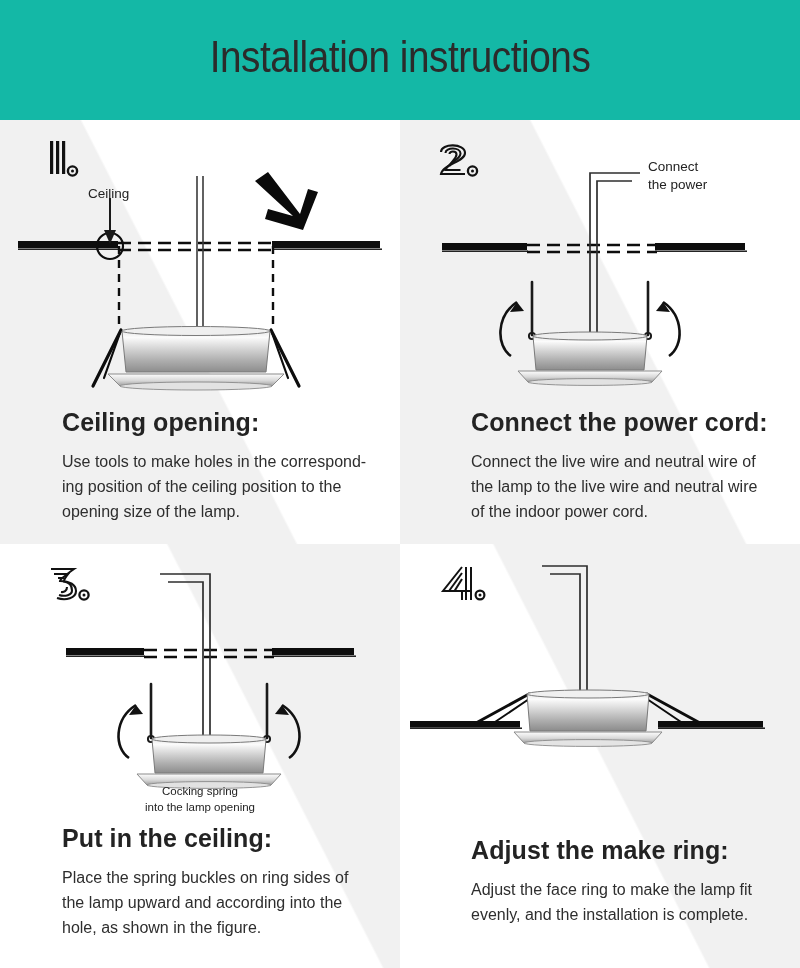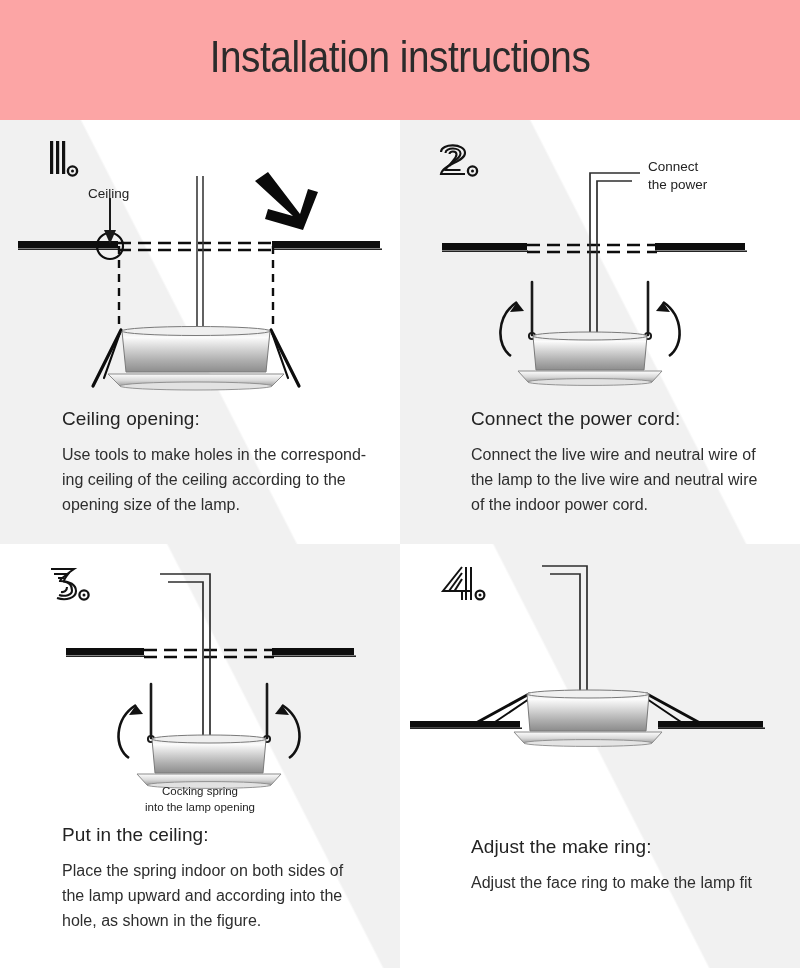--- a/index.html
+++ b/index.html
@@ -5,21 +5,21 @@
   * { box-sizing: border-box; margin: 0; padding: 0; }
   html, body {
     width: 800px; height: 968px;
     background: #ffffff;
     font-family: "Liberation Sans", sans-serif;
     overflow: hidden;
   }
   #page {
     position: relative;
     width: 800px; height: 968px;
-    background: #fca5a5;
+    background: #14b8a6;
   }
 
   
   .title {
     position: absolute;
     top: 32px; left: 0; width: 800px;
     text-align: center;
     font-size: 44px;
     font-weight: 400;
     letter-spacing: -0.5px;
@@ -101,23 +101,23 @@
     left: 62px;
     width: 320px;
   }
   .p2 .caption, .p4 .caption { left: 71px; }
   .p1 .caption { top: 288px; }
   .p2 .caption { top: 288px; }
   .p3 .caption { top: 280px; }
   .p4 .caption { top: 292px; }
 
   .cap-head {
-    font-size: 19px;
+    font-size: 25px;
     color: #232323;
-    font-weight: 400;
+    font-weight: 700;
     margin-bottom: 13px;
     letter-spacing: 0.1px;
   }
   .cap-body {
     font-size: 16px;
     line-height: 1.55;
     color: #2e2e2e;
   }
   .cap-body div { white-space: nowrap; }
 
@@ -208,21 +208,21 @@
           <path d="M255 61 L 268 52 L 300 94 L 308 69 L 318 72 L 303 110 L 265 99 L 268 89 L 293 96 Z"></path>
         </g>
       </svg>
 
       <div class="art-label" style="left:88px; top:65px;text-align:right;">Ceiling</div>
 
       <div class="caption">
         <div class="cap-head">Ceiling opening:</div>
         <div class="cap-body">
           <div>Use tools to make holes in the correspond-</div>
-          <div>ing ceiling of the ceiling according to the</div>
+          <div>ing position of the ceiling position to the</div>
           <div>opening size of the lamp.</div>
         </div>
       </div>
     </div>
 
     <div class="panel p2">
       <div class="wash"></div>
 
       <svg class="stepnum" width="52" height="44" viewBox="0 0 52 44">
         <g fill="none" stroke="#121212" stroke-width="2.1">
@@ -347,21 +347,21 @@
       </svg>
 
       <div class="art-label" style="left:62px; top:240px; width:276px; text-align:center; font-size:11.5px; line-height:1.38;">
         <div>Cocking spring</div>
         <div>into the lamp opening</div>
       </div>
 
       <div class="caption">
         <div class="cap-head">Put in the ceiling:</div>
         <div class="cap-body">
-          <div>Place the spring indoor on both sides of</div>
+          <div>Place the spring buckles on ring sides of</div>
           <div>the lamp upward and according into the</div>
           <div>hole, as shown in the figure.</div>
         </div>
       </div>
     </div>
 
     <div class="panel p4">
       <div class="wash"></div>
 
       <svg class="stepnum" width="56" height="44" viewBox="0 0 56 44">
@@ -410,18 +410,19 @@
         <ellipse cx="188" cy="150" rx="61" ry="4" fill="#f0f0f0" stroke="#7a7a7a" stroke-width="1"></ellipse>
 
         <path d="M114 188 L 262 188 L 252 199 L 124 199 Z" fill="url(#flange4)" stroke="#8a8a8a" stroke-width="1"></path>
         <ellipse cx="188" cy="199" rx="64" ry="3.4" fill="#e4e4e4" stroke="#8a8a8a" stroke-width="0.9"></ellipse>
       </svg>
 
       <div class="caption">
         <div class="cap-head">Adjust the make ring:</div>
         <div class="cap-body">
           <div>Adjust the face ring to make the lamp fit</div>
+          <div>evenly, and the installation is complete.</div>
         </div>
       </div>
     </div>
 
   </div>
 </div>
 
 </body></html>

